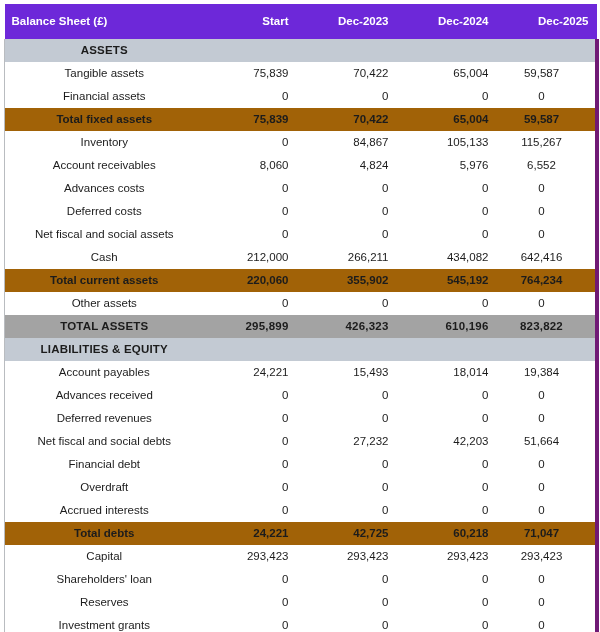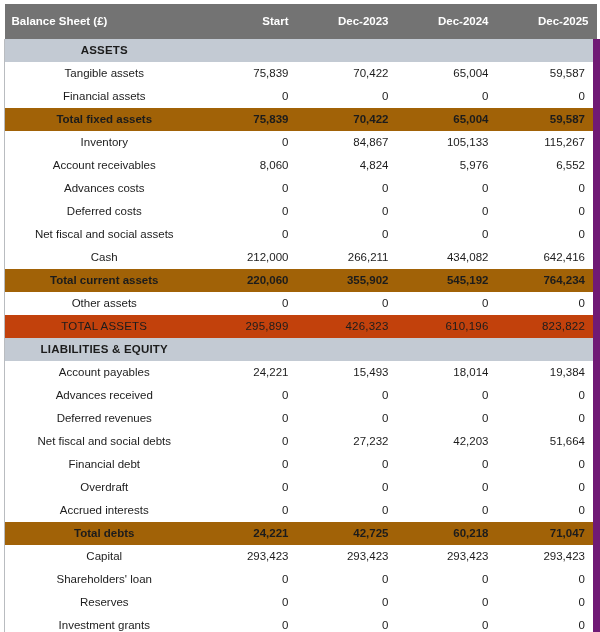--- a/index.html
+++ b/index.html
@@ -36,21 +36,21 @@
     white-space: nowrap;
     overflow: hidden;
   }
 
   
   col.c-label { width: 192px; }
   col.c-num   { width: 100px; }
 
   
   tr.hdr th {
-    background: #737373;
+    background: #6d28d9;
     color: #ffffff;
     font-weight: bold;
     height: 35px;
     line-height: 21px;
     font-size: 11.5px;
     vertical-align: middle;
   }
   tr.hdr th.lbl {
     text-align: left;
     padding-left: 7px;
@@ -72,32 +72,33 @@
     text-align: center;
     padding-left: 7px;
     border-left: 1px solid #b9bcc0;
   }
   tr.row td.num {
     text-align: right;
     padding-right: 8px;
     border-left: none;
   }
   tr.row td.last {
-    border-right: 7px solid #701a75;
+    border-right: 4px solid #701a75;
+    text-align: center;
   }
 
   
   tr.section td {
     background: #c3cad3;
     font-weight: bold;
     letter-spacing: 0.2px;
   }
   tr.total td {
-    background: #c2410c;
-    font-weight: normal;
+    background: #a3a3a3;
+    font-weight: bold;
     letter-spacing: 0.2px;
   }
   tr.subtotal td {
     background: #a16207;
     font-weight: bold;
   }
   tr.normal td {
     background: #ffffff;
   }
 </style>

